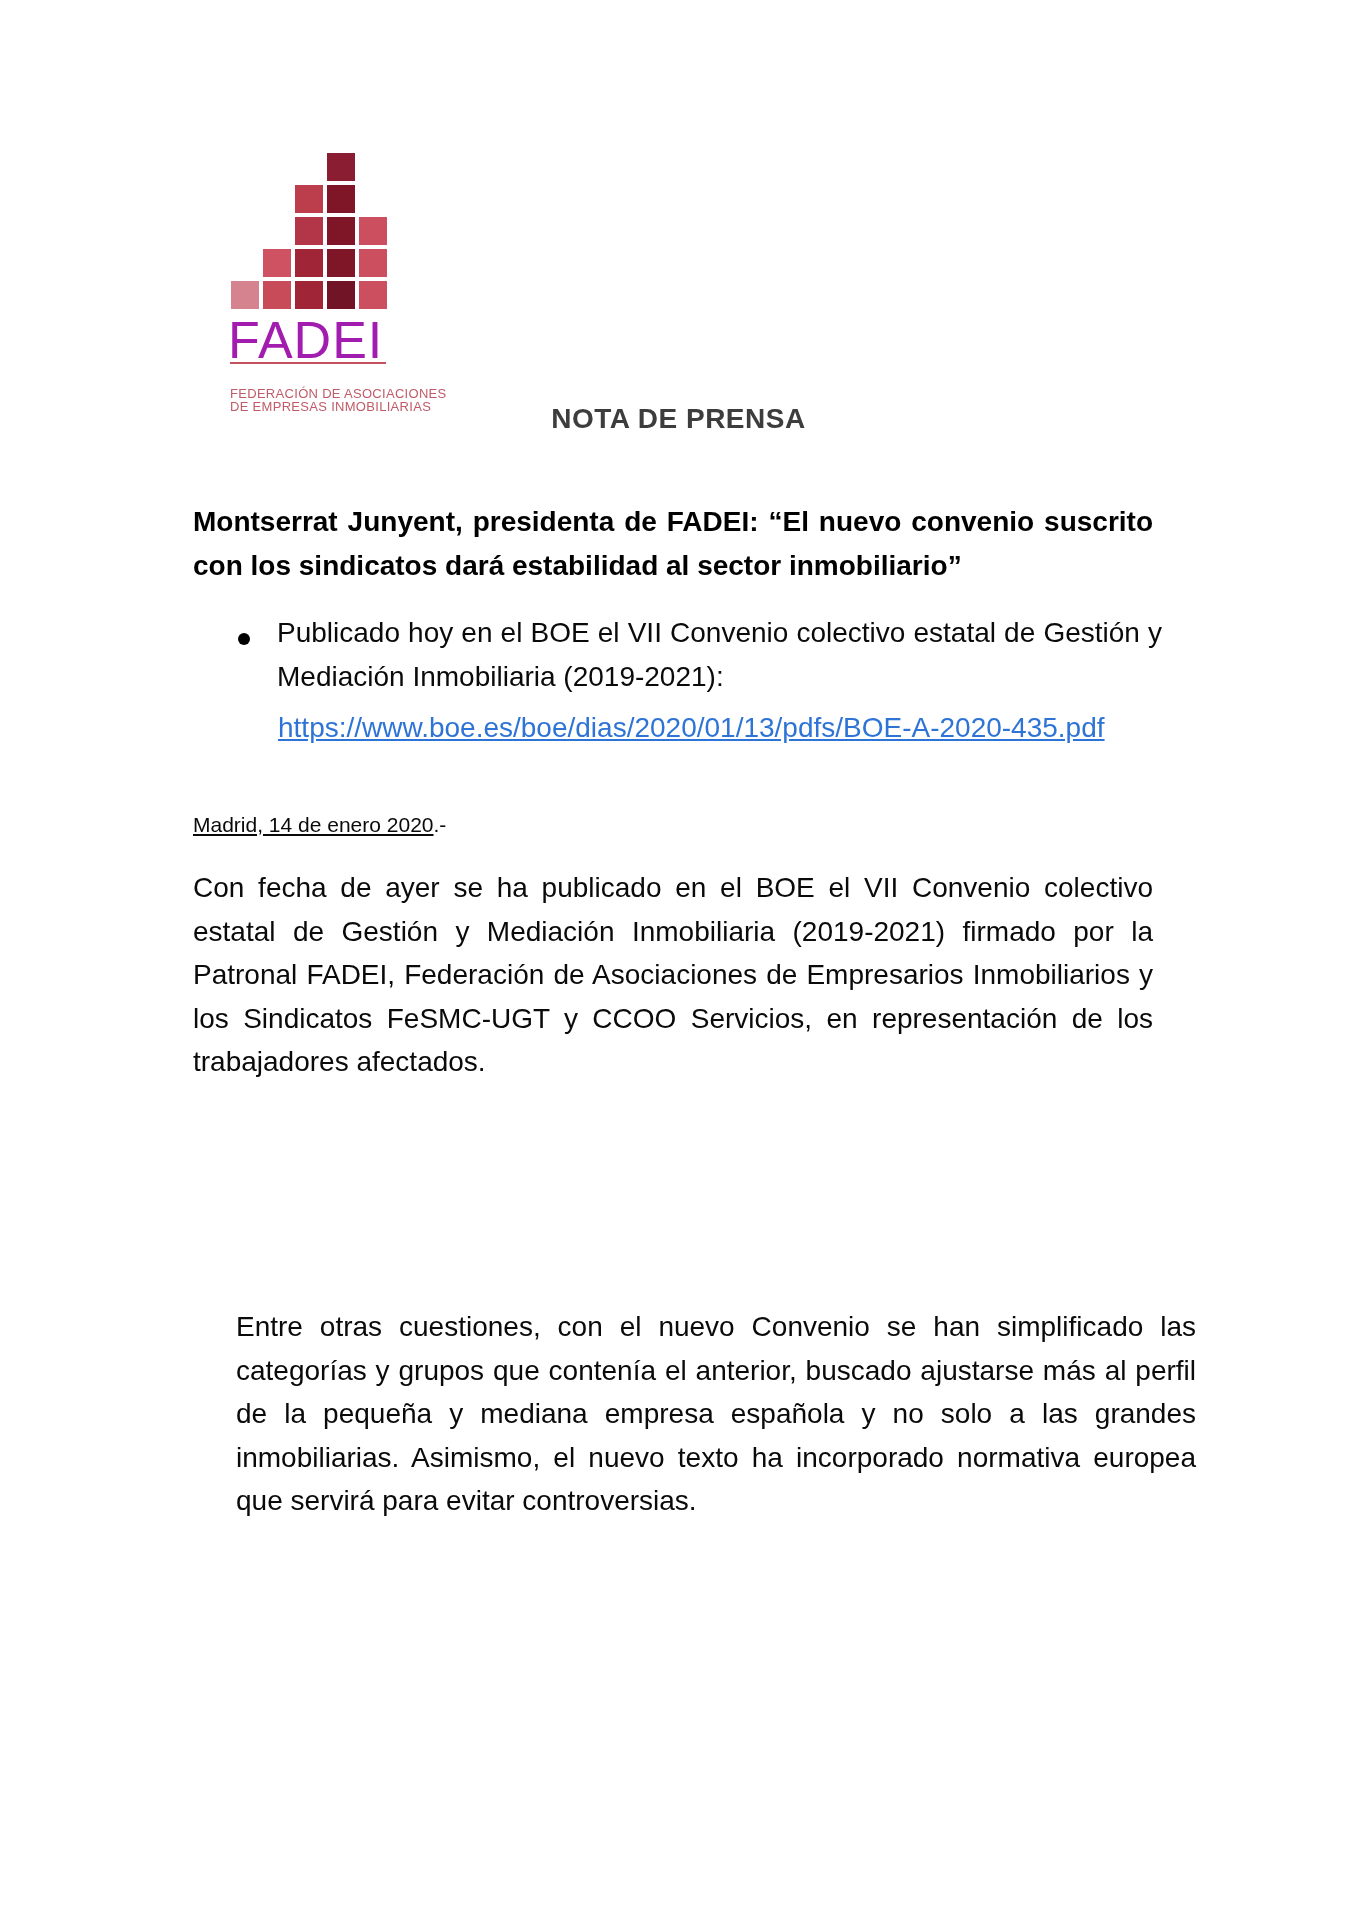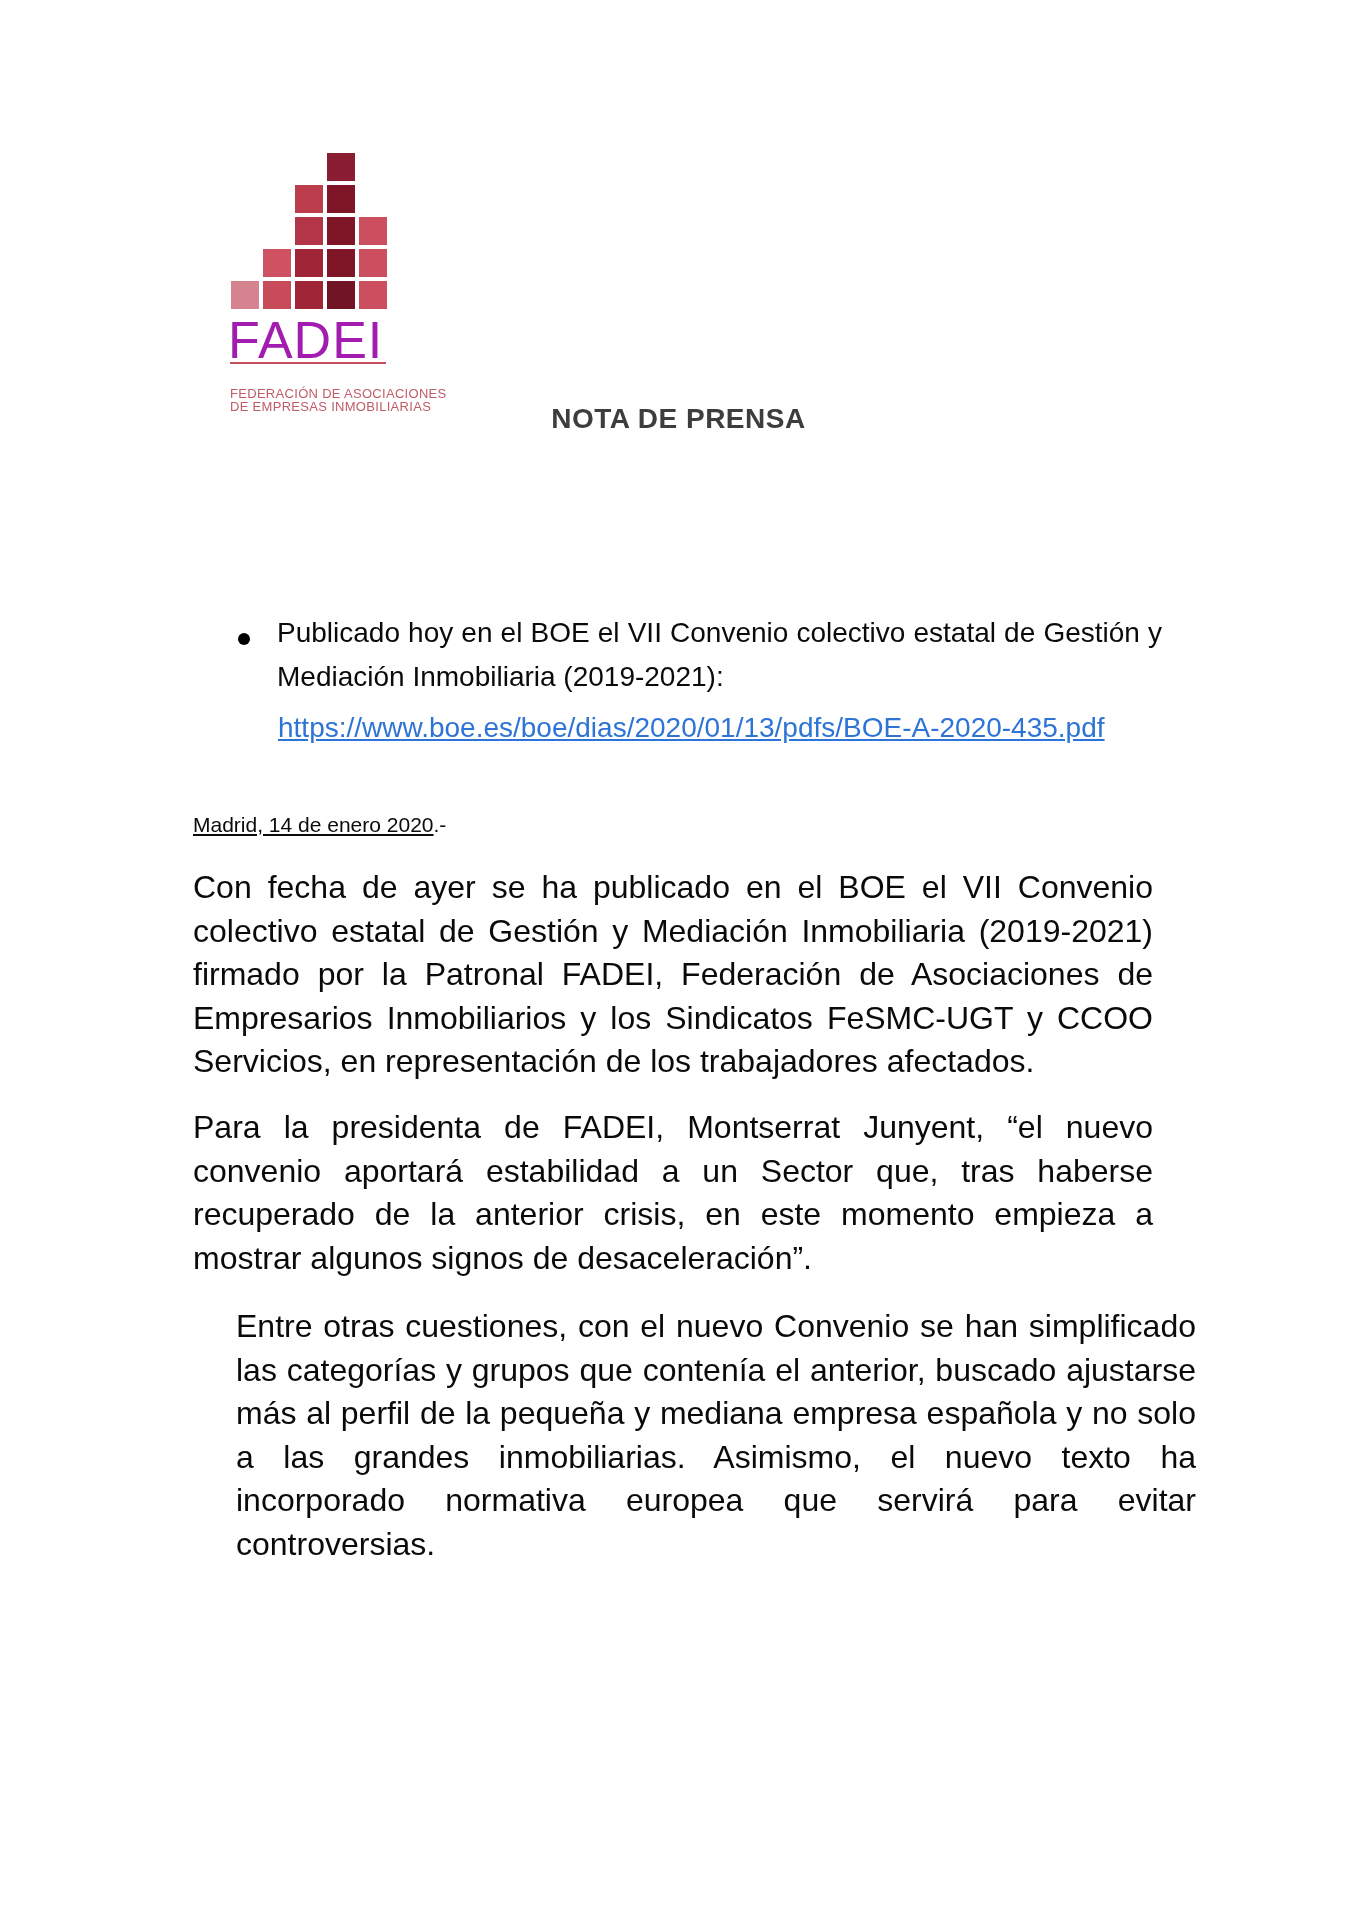--- a/index.html
+++ b/index.html
@@ -96,21 +96,21 @@
     position: absolute;
     left: 193px; top: 803px;
     font-size: 21px;
     line-height: 43.5px;
   }
   .dateline .u { text-decoration: underline; }
   .body-para {
     position: absolute;
     left: 193px;
     width: 960px;
-    font-size: 32px;
+    font-size: 28px;
     line-height: 43.5px;
     text-align: justify;
   }
   .para-0 { top: 866px; }
   .para-1 { top: 1106px; }
   .para-2 { top: 1305px; margin-left: 43px; }
   .para-3 { top: 1556px; text-align-last: justify; }
 </style>
 </head>
 <body>
@@ -136,29 +136,29 @@
     </div>
   <div class="logo-wordmark">FADEI</div>
   <div class="logo-rule"></div>
   <div class="logo-subtitle">
     <div>FEDERACIÓN DE ASOCIACIONES</div>
     <div>DE EMPRESAS INMOBILIARIAS</div>
   </div>
 
   <div class="doc-title">NOTA DE PRENSA</div>
 
+  <div class="headline">Montserrat Junyent, presidenta de FADEI: “El nuevo convenio suscrito con los sindicatos dará estabilidad al sector inmobiliario”</div>
 
   <div class="bullet-dot"></div>
   <div class="bullet-text">Publicado hoy en el BOE el VII Convenio colectivo estatal de Gestión y Mediación Inmobiliaria (2019-2021):</div>
 
   <div class="link-line">
     <a href="#">https://www.boe.es/boe/dias/2020/01/13/pdfs/BOE-A-2020-435.pdf</a>
   </div>
 
   <div class="dateline">
     <span class="u">Madrid, 14 de enero 2020</span><span>.-</span>
   </div>
 
   <div class="body-para para-0">Con fecha de ayer se ha publicado en el BOE el VII Convenio colectivo estatal de Gestión y Mediación Inmobiliaria (2019-2021) firmado por la Patronal FADEI, Federación de Asociaciones de Empresarios Inmobiliarios y los Sindicatos FeSMC-UGT y CCOO Servicios, en representación de los trabajadores afectados.</div>
-  <div class="body-para para-1">Para la presidenta de FADEI, Montserrat Junyent, “el nuevo convenio aportará estabilidad a un Sector que, tras haberse recuperado de la anterior crisis, en este momento empieza a mostrar algunos signos de desaceleración”.</div>
   <div class="body-para para-2">Entre otras cuestiones, con el nuevo Convenio se han simplificado las categorías y grupos que contenía el anterior, buscado ajustarse más al perfil de la pequeña y mediana empresa española y no solo a las grandes inmobiliarias. Asimismo, el nuevo texto ha incorporado normativa europea que servirá para evitar controversias.</div>
 
 </div>
 
 </body></html>

